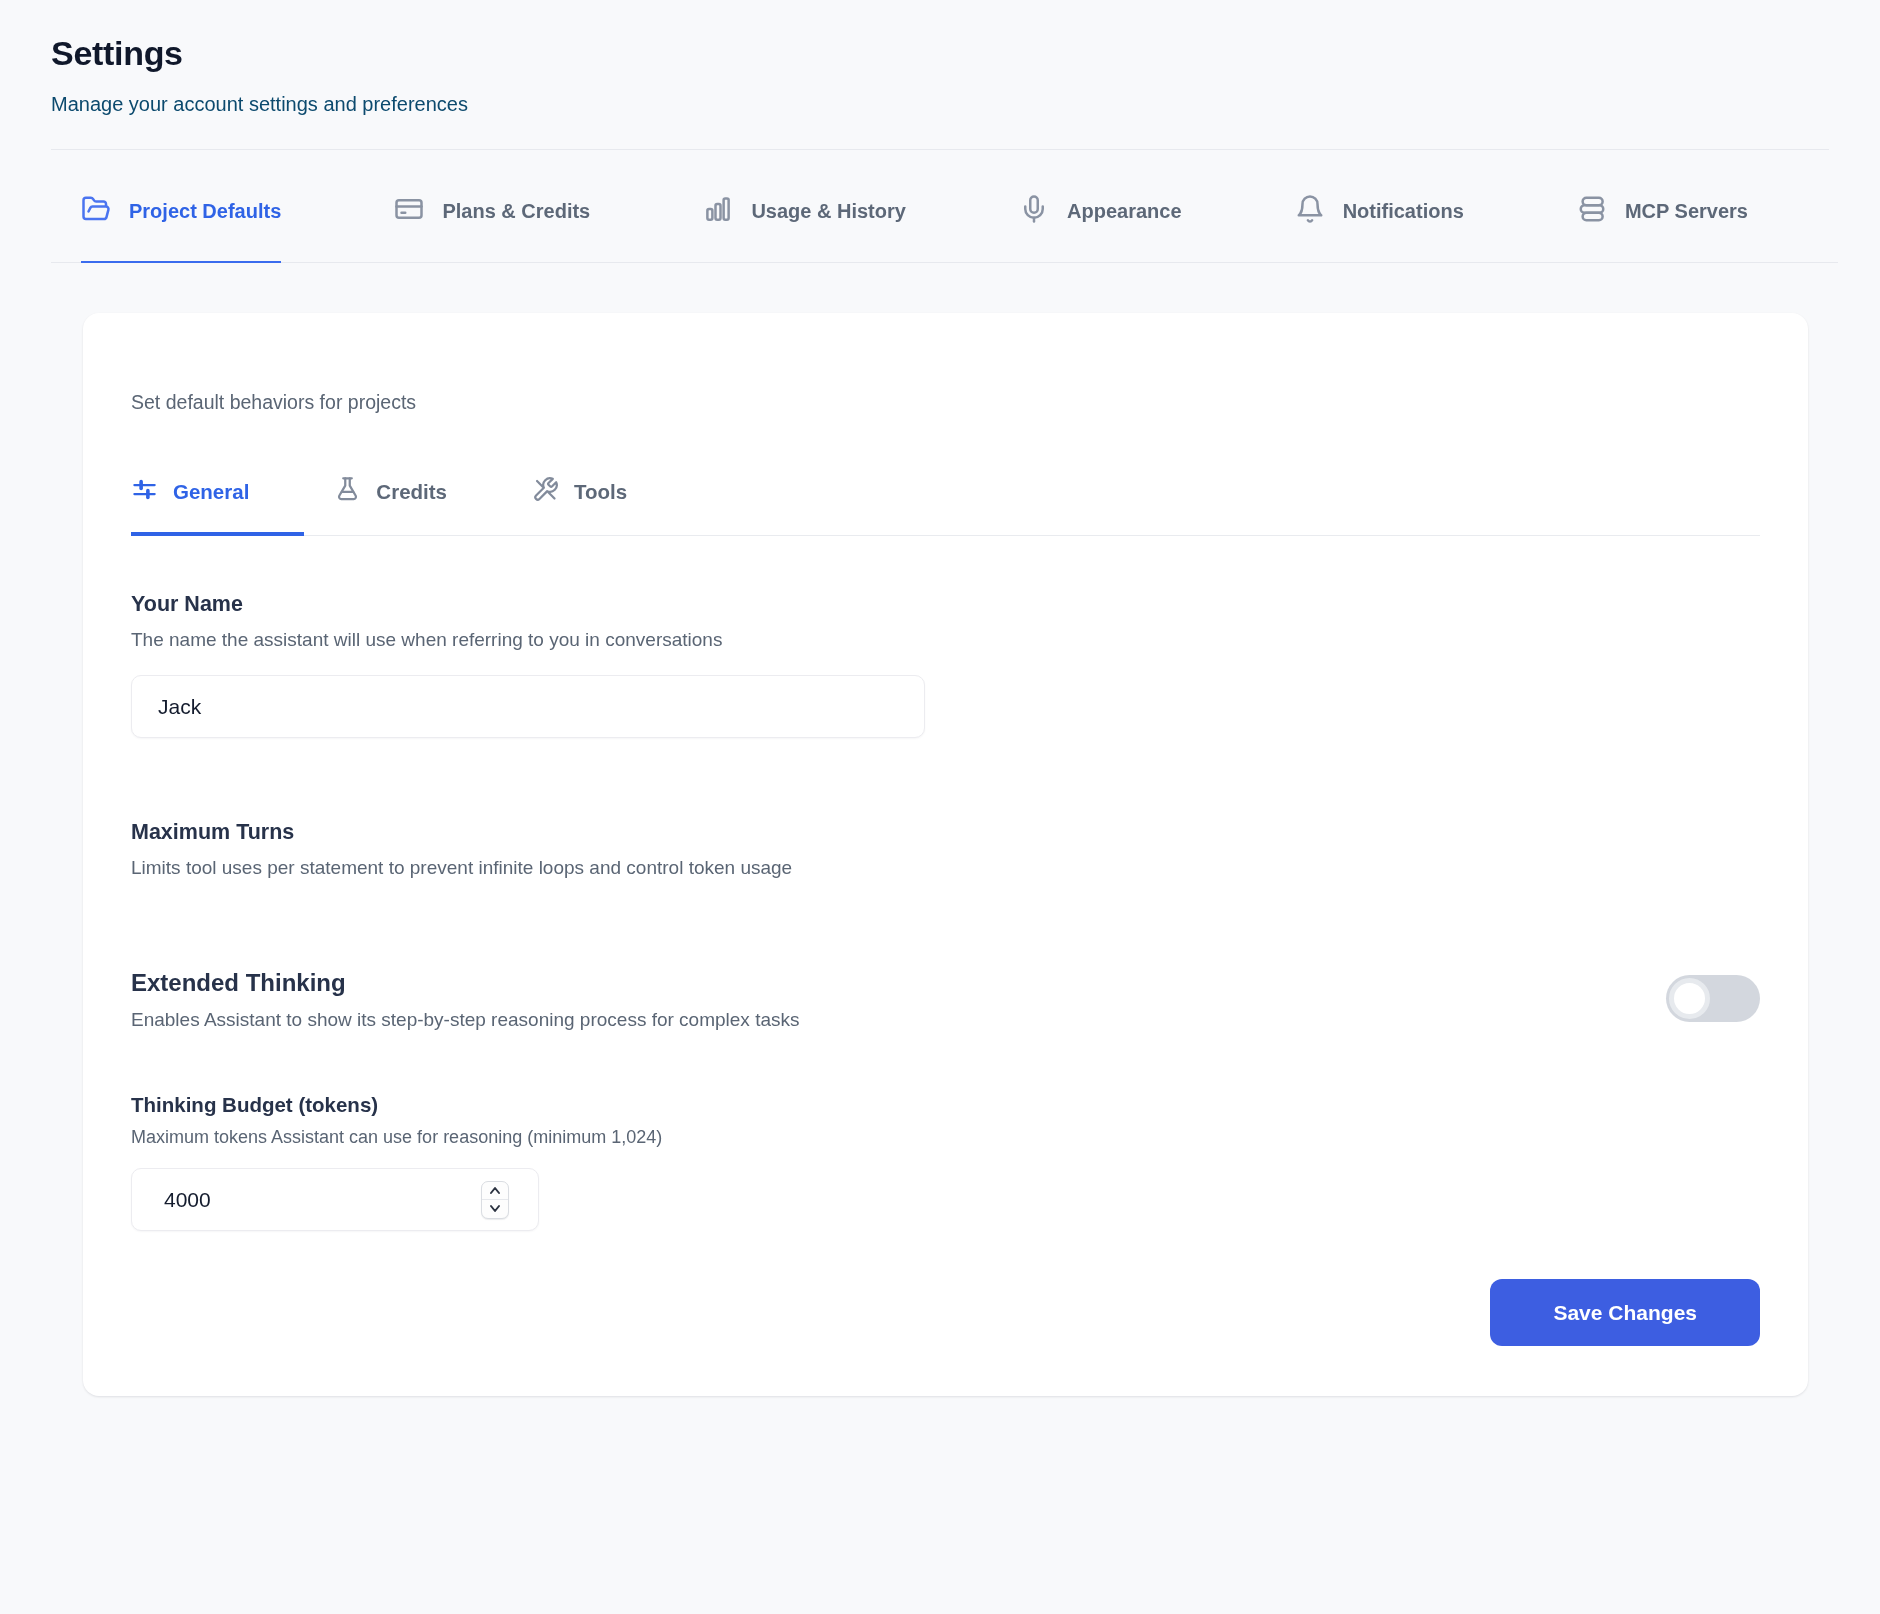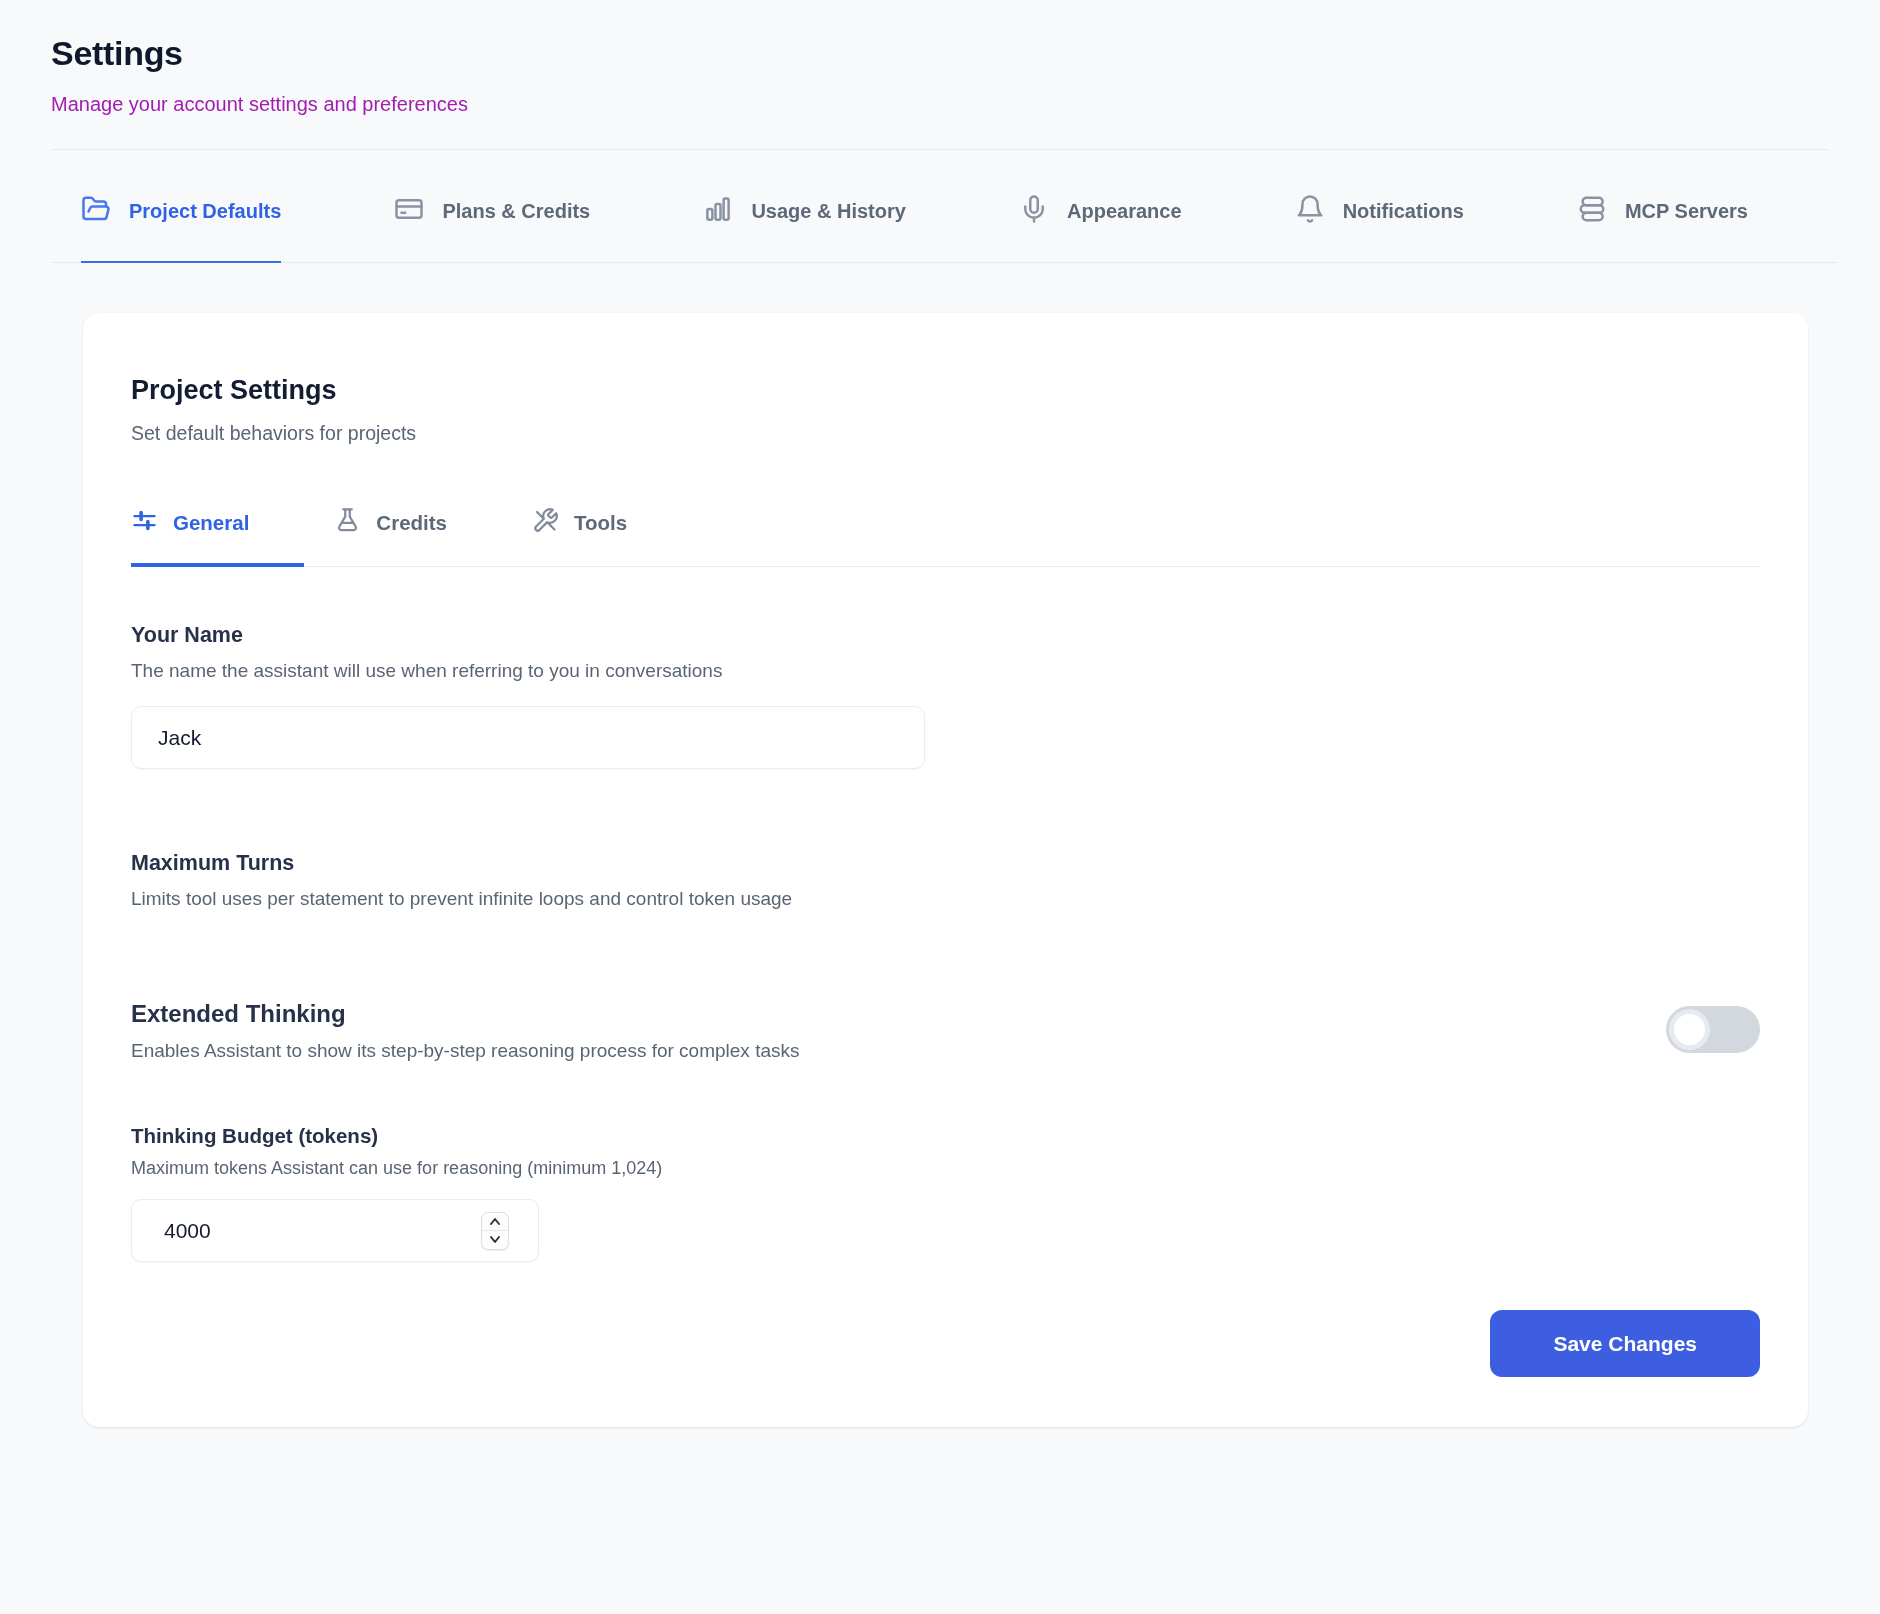--- a/index.html
+++ b/index.html
@@ -8,21 +8,21 @@
     background:#f8f9fb;
     font-family:"Liberation Sans","DejaVu Sans",sans-serif;
     color:#16203a;
     overflow:hidden;
   }
   .page{width:1880px;height:1614px;box-sizing:border-box;}
 
   
   .header{padding:34px 51px 0 51px;}
   .page-title{font-size:34px;font-weight:700;color:#10182b;margin:0;letter-spacing:-0.3px;}
-  .page-subtitle{font-size:20px;color:#a21caf;margin:20px 0 0 0;}
+  .page-subtitle{font-size:20px;color:#0c4a6e;margin:20px 0 0 0;}
   .hr{height:1px;background:#e7e9ee;margin:33px 51px 0 51px;}
 
   
   .tabs{
     display:flex;justify-content:space-between;align-items:flex-end;
     margin:0 42px 0 51px;padding:0 90px 0 30px;
     border-bottom:1px solid #e7e9ee;
   }
   .tab{
     display:flex;align-items:center;gap:18px;
@@ -174,21 +174,20 @@
             <rect x="3" y="9" width="18" height="6" rx="3"></rect>
             <rect x="4.5" y="15" width="16" height="6" rx="3"></rect>
           </svg></span>
       <span>MCP Servers</span>
     </div>
 
   </nav>
 
   <section class="card">
 
-    <h2 class="card-title">Project Settings</h2>
     <p class="card-subtitle">Set default behaviors for projects</p>
 
     <div class="subtabs">
       <div class="subtab active">
         <span><svg viewBox="0 0 24 24">
               <line x1="3" y1="8" x2="21" y2="8"></line>
               <line x1="3" y1="16" x2="21" y2="16"></line>
               <line x1="9" y1="5" x2="9" y2="11" stroke-width="3.2"></line>
               <line x1="15" y1="13" x2="15" y2="19" stroke-width="3.2"></line>
             </svg></span>

